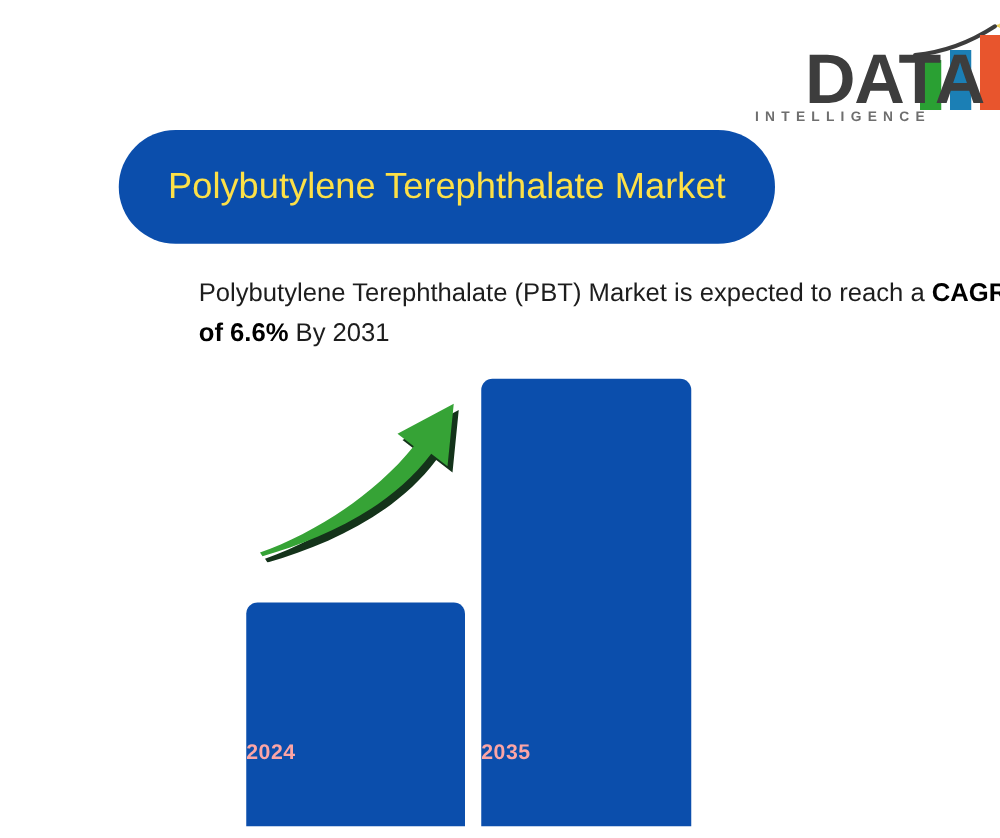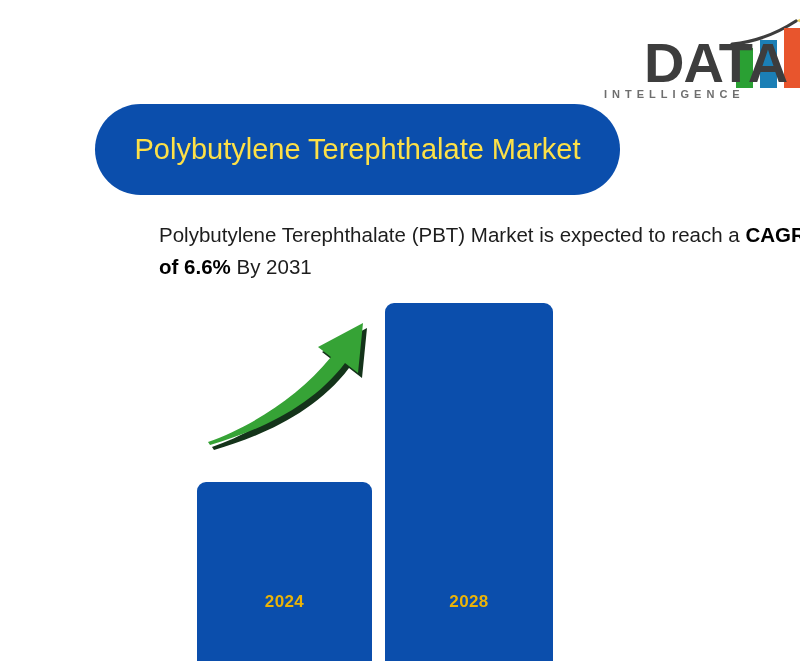--- a/index.html
+++ b/index.html
@@ -98,22 +98,21 @@
     height: 670px;
   }
   .bar {
     position: absolute;
     background: #0B4EAC;
     border-radius: 9px 9px 0 0;
   }
   .bar-label {
     position: absolute;
     width: 100%;
-    text-align: center;
-    color: #eab308;
+    color: #fca5a5;
     font-size: 17px;
     font-weight: 700;
     font-family: "Liberation Sans", sans-serif;
     letter-spacing: 0.4px;
   }
   .bar-2024 {
     left: 197px;
     top: 482px;
     width: 175px;
     height: 179px;
@@ -178,18 +177,18 @@
 
         <path d="M8 147 C48 133 98 103 131 62 L118 52 L163 28 L158 78 L145 68 C112 112 58 136 10 150 Z" fill="#36a336"></path>
       </svg>
     </div>
 
     <div class="bar bar-2024">
       <div class="bar-label">2024</div>
     </div>
 
     <div class="bar bar-2031">
-      <div class="bar-label">2028</div>
+      <div class="bar-label">2035</div>
     </div>
 
   </div>
 
 </div>
 
 </body></html>

